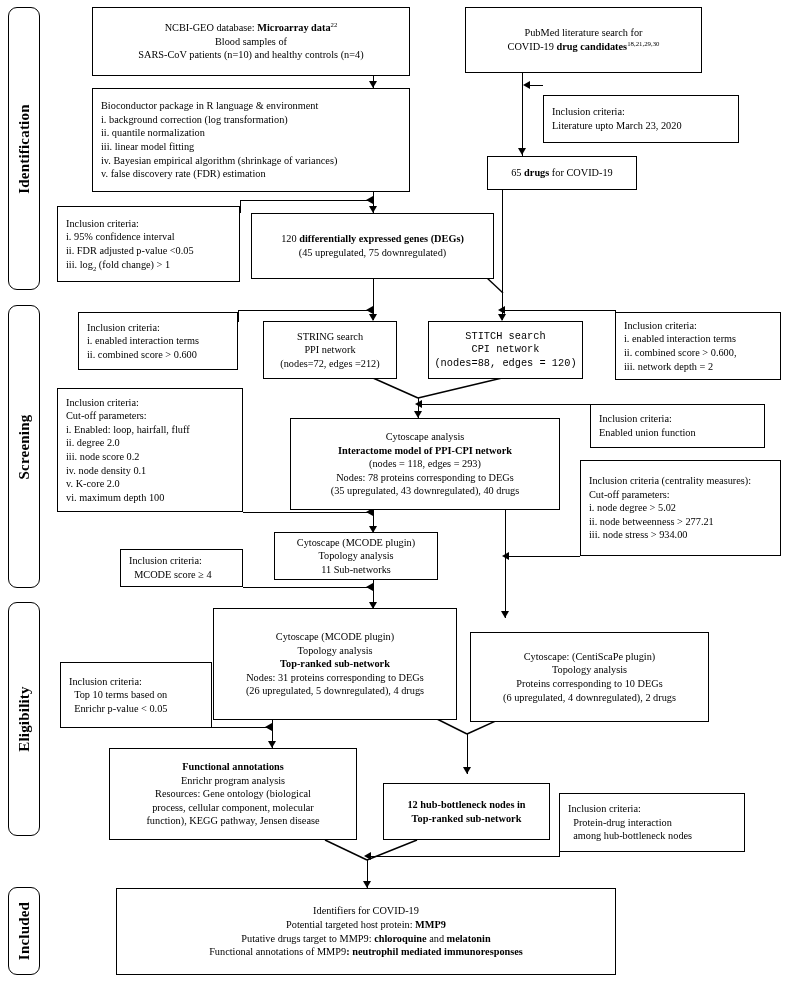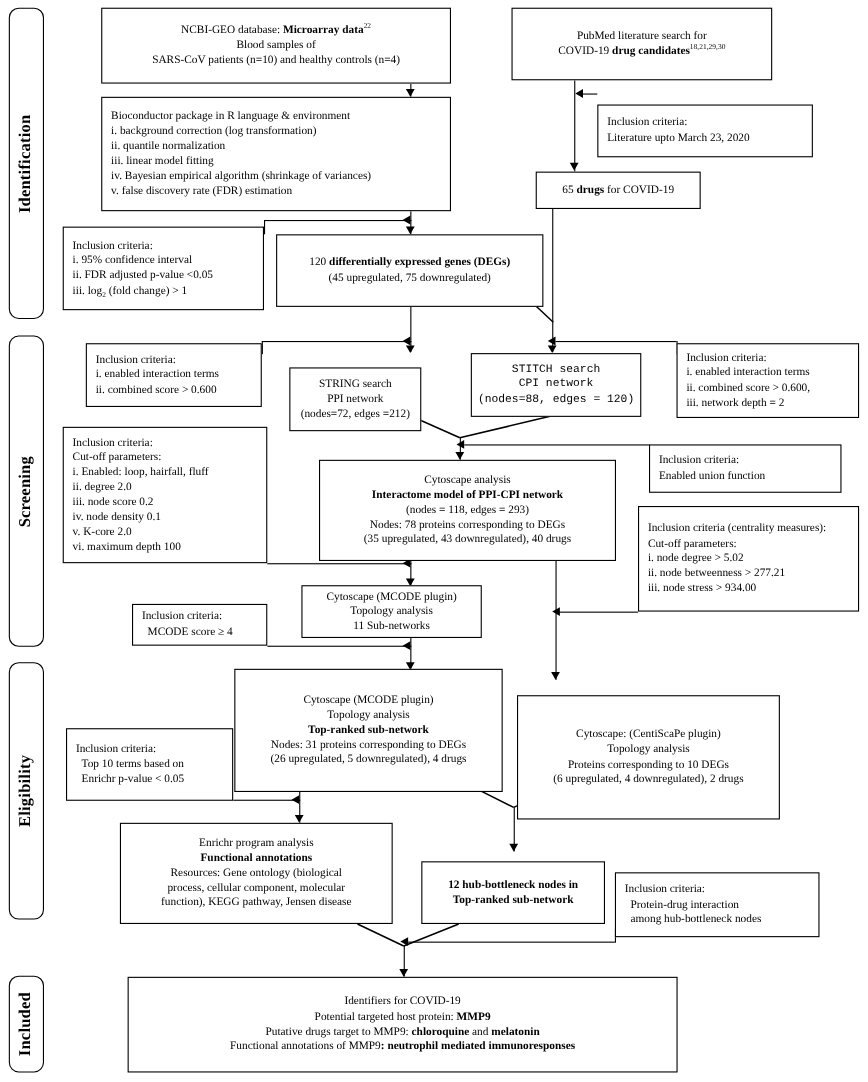--- a/index.html
+++ b/index.html
@@ -228,21 +228,21 @@
     <span class="ln">120 <b>differentially expressed genes (DEGs)</b></span>
     <span class="ln">(45 upregulated, 75 downregulated)</span>
   </div>
 
   <div class="box left" style="left:78px; top:312px; width:160px; height:58px;">
     <span class="ln">Inclusion criteria:</span>
     <span class="ln">i. enabled interaction terms</span>
     <span class="ln">ii. combined score &gt; 0.600</span>
   </div>
 
-  <div class="box center" style="left:263px; top:334px; width:120px; height:58px;">
+  <div class="box center" style="left:263px; top:321px; width:134px; height:58px;">
     <span class="ln">STRING search</span>
     <span class="ln">PPI network</span>
     <span class="ln">(nodes=72, edges =212)</span>
   </div>
 
   <div class="box center" style="left:428px; top:321px; width:155px; height:58px;font-family:Liberation Mono, monospace;">
     <span class="ln">STITCH search</span>
     <span class="ln">CPI network</span>
     <span class="ln">(nodes=88, edges = 120)</span>
   </div>
@@ -298,36 +298,36 @@
   </div>
 
   <div class="box center" style="left:213px; top:608px; width:244px; height:112px;">
     <span class="ln">Cytoscape (MCODE plugin)</span>
     <span class="ln">Topology analysis</span>
     <span class="ln"><b>Top-ranked sub-network</b></span>
     <span class="ln">Nodes: 31 proteins corresponding to DEGs</span>
     <span class="ln">(26 upregulated, 5 downregulated), 4 drugs</span>
   </div>
 
-  <div class="box center" style="left:470px; top:632px; width:239px; height:113px;">
+  <div class="box center" style="left:470px; top:632px; width:239px; height:90px;">
     <span class="ln">Cytoscape: (CentiScaPe plugin)</span>
     <span class="ln">Topology analysis</span>
     <span class="ln">Proteins corresponding to 10 DEGs</span>
     <span class="ln">(6 upregulated, 4 downregulated), 2 drugs</span>
   </div>
 
   <div class="box left" style="left:60px; top:662px; width:152px; height:66px;">
     <span class="ln">Inclusion criteria:</span>
     <span class="ln">&nbsp;&nbsp;Top 10 terms based on</span>
     <span class="ln">&nbsp;&nbsp;Enrichr p-value &lt; 0.05</span>
   </div>
 
   <div class="box center" style="left:109px; top:748px; width:248px; height:92px;">
+    <span class="ln"><b>Functional annotations</b></span>
     <span class="ln">Enrichr program analysis</span>
-    <span class="ln"><b>Functional annotations</b></span>
     <span class="ln">Resources: Gene ontology (biological</span>
     <span class="ln">process, cellular component, molecular</span>
     <span class="ln">function), KEGG pathway, Jensen disease</span>
   </div>
 
   <div class="box center" style="left:383px; top:783px; width:167px; height:57px;">
     <span class="ln"><b>12 hub-bottleneck nodes in</b></span>
     <span class="ln"><b>Top-ranked sub-network</b></span>
   </div>
 

